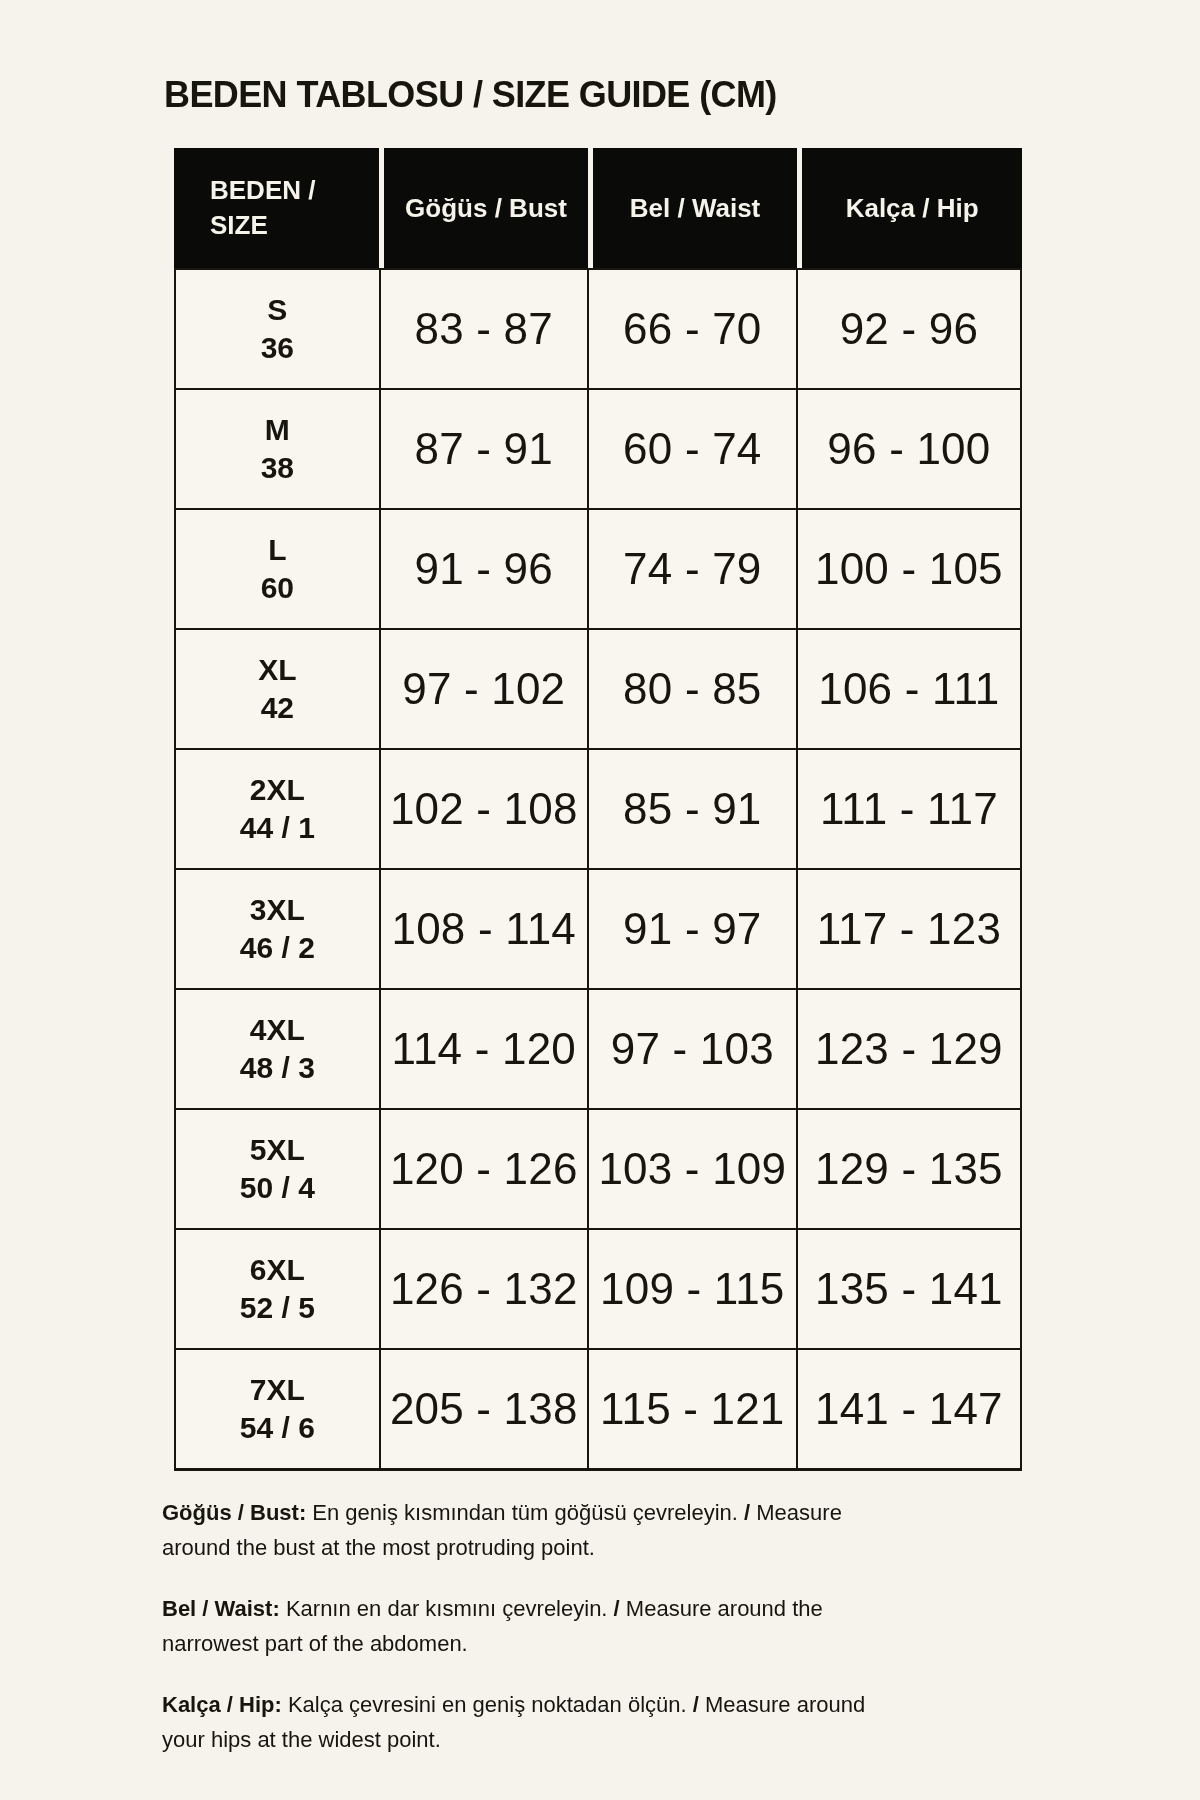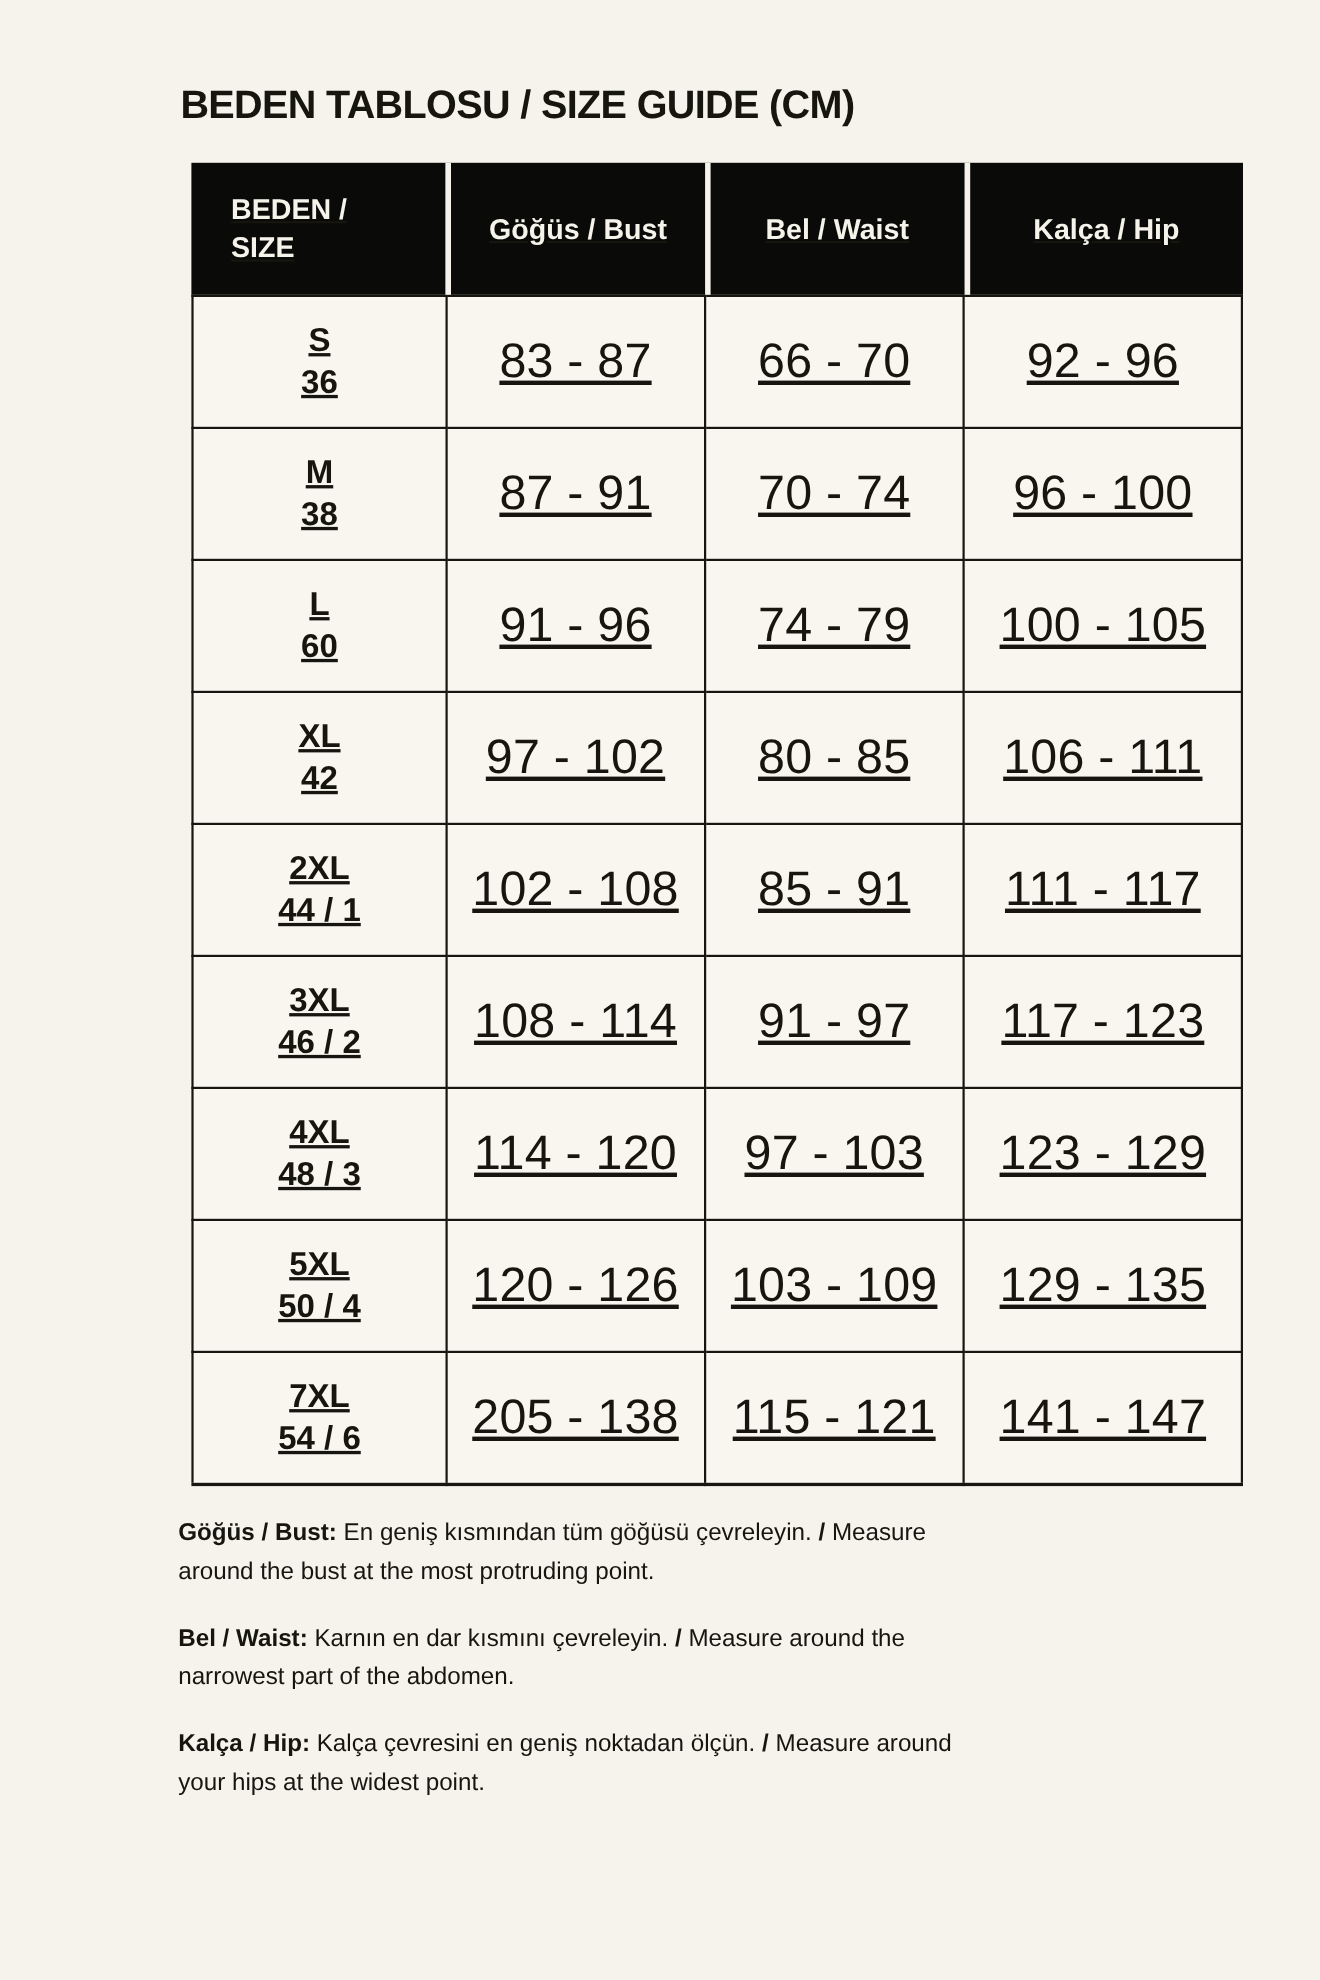--- a/index.html
+++ b/index.html
@@ -18,21 +18,21 @@
     font-family:"Liberation Sans", sans-serif;
   }
   .wrap{padding:74px 0 0 160px;width:900px;}
   .title{
     font-size:36px;
     font-weight:700;
     letter-spacing:-0.6px;
     margin:0 0 32px 4px;
     white-space:nowrap;
   }
-  .guide{width:956px;margin-left:14px;text-decoration:underline;}
+  .guide{width:848px;margin-left:14px;}
   .thead{display:grid;grid-template-columns:24.2% 24.6% 24.7% 26.5%;}
   .th{
     background:var(--header-bg);
     color:var(--header-ink);
     font-size:26px;
     font-weight:700;
     height:120px;
     display:flex;
     align-items:center;
     justify-content:center;
@@ -94,21 +94,21 @@
           <td>83 - 87</td>
           <td>66 - 70</td>
           <td>92 - 96</td>
         </tr>
         <tr>
           <td class="size">
             <span>M</span>
             <span>38</span>
           </td>
           <td>87 - 91</td>
-          <td>70 - 74</td>
+          <td>60 - 74</td>
           <td>96 - 100</td>
         </tr>
         <tr>
           <td class="size">
             <span>L</span>
             <span>60</span>
           </td>
           <td>91 - 96</td>
           <td>74 - 79</td>
           <td>100 - 105</td>
@@ -150,20 +150,29 @@
           <td>123 - 129</td>
         </tr>
         <tr>
           <td class="size">
             <span>5XL</span>
             <span>50 / 4</span>
           </td>
           <td>120 - 126</td>
           <td>103 - 109</td>
           <td>129 - 135</td>
+        </tr>
+        <tr>
+          <td class="size">
+            <span>6XL</span>
+            <span>52 / 5</span>
+          </td>
+          <td>126 - 132</td>
+          <td>109 - 115</td>
+          <td>135 - 141</td>
         </tr>
         <tr>
           <td class="size">
             <span>7XL</span>
             <span>54 / 6</span>
           </td>
           <td>205 - 138</td>
           <td>115 - 121</td>
           <td>141 - 147</td>
         </tr>

